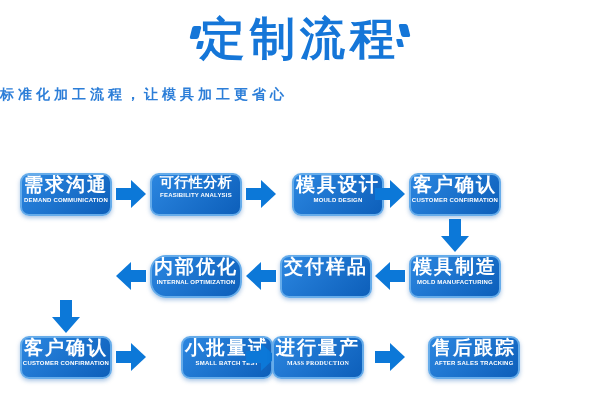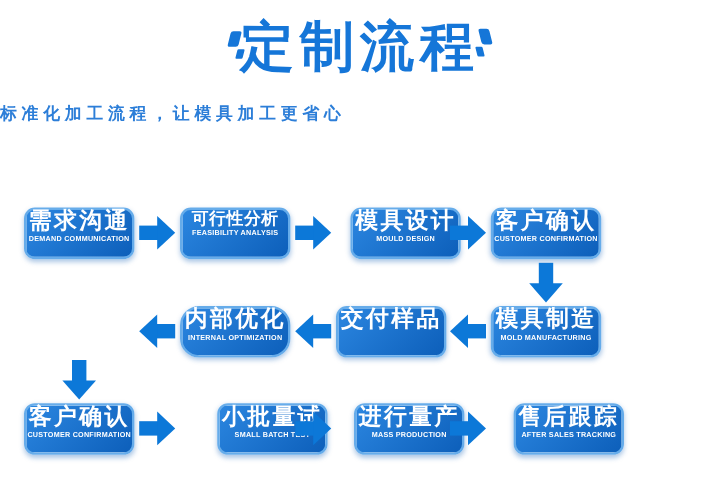--- a/index.html
+++ b/index.html
@@ -156,21 +156,21 @@
       <span class="head"></span>
     </div>
   <div class="cell" style="left:150px;top:336px;margin-left:31px;">
     <span class="zh">小批量试</span>
     <span class="en">SMALL BATCH TEST</span>
   </div>
   <div class="h-arrow right" style="left:246px;top:343px;">
       <span class="tail"></span>
       <span class="head"></span>
     </div>
-  <div class="cell" style="left:295px;top:336px;">
+  <div class="cell" style="left:272px;top:336px;font-family:Liberation Serif, serif;">
     <span class="zh">进行量产</span>
     <span class="en">MASS PRODUCTION</span>
   </div>
   <div class="h-arrow right" style="left:375px;top:343px;">
       <span class="tail"></span>
       <span class="head"></span>
     </div>
   <div class="cell" style="left:409px;top:336px;margin-left:19px;">
     <span class="zh">售后跟踪</span>
     <span class="en">AFTER SALES TRACKING</span>

